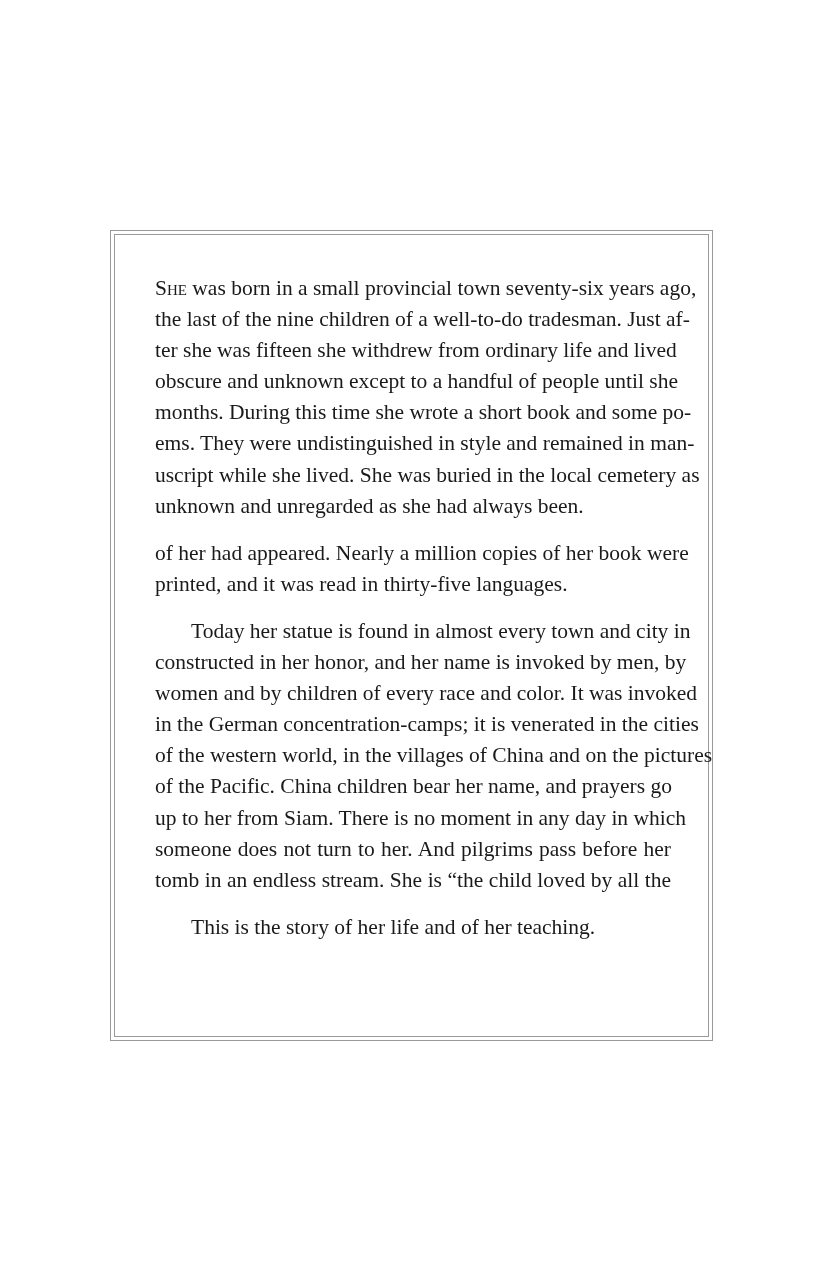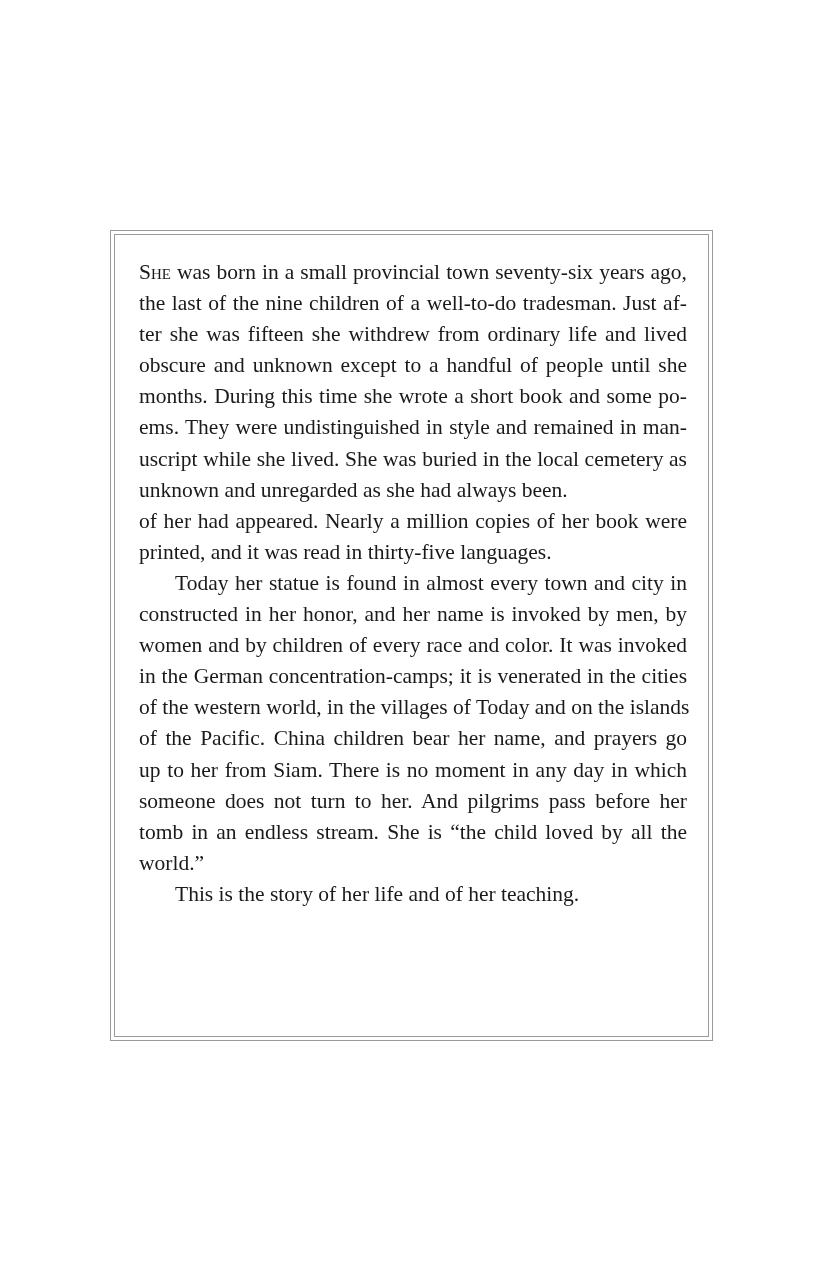--- a/index.html
+++ b/index.html
@@ -37,21 +37,21 @@
       top: 257px;
       width: 548px;
       font-family: "Liberation Serif", "DejaVu Serif", serif;
       font-size: 21.5px;
       line-height: 31.1px;
       color: #1a1a1a;
       text-align: justify;
       hyphens: manual;
     }
     .text-block p {
-      margin: 0;
+      margin: 16px;
       padding: 0;
     }
     .small-caps {
       font-variant: small-caps;
     }
     .line {
       display: block;
       text-align: justify;
       text-align-last: justify;
       white-space: nowrap;
@@ -85,25 +85,24 @@
   <p>
     <span class="line">of her had appeared. Nearly a million copies of her book were</span>
     <span class="line last">printed, and it was read in thirty-five languages.</span>
   </p>
 
   <p>
     <span class="line indent-line">Today her statue is found in almost every town and city in</span>
     <span class="line">constructed in her honor, and her name is invoked by men, by</span>
     <span class="line">women and by children of every race and color. It was invoked</span>
     <span class="line">in the German concentration-camps; it is venerated in the cities</span>
-    <span class="line">of the western world, in the villages of Today and on the islands</span>
+    <span class="line">of the western world, in the villages of China and on the pictures</span>
     <span class="line">of the Pacific. China children bear her name, and prayers go</span>
     <span class="line">up to her from Siam. There is no moment in any day in which</span>
     <span class="line">someone does not turn to her. And pilgrims pass before her</span>
     <span class="line">tomb in an endless stream. She is “the child loved by all the</span>
-    <span class="line last">world.”</span>
   </p>
 
   <p>
     <span class="line indent-line last">This is the story of her life and of her teaching.</span>
   </p>
 
 </div>
 
 </body></html>

